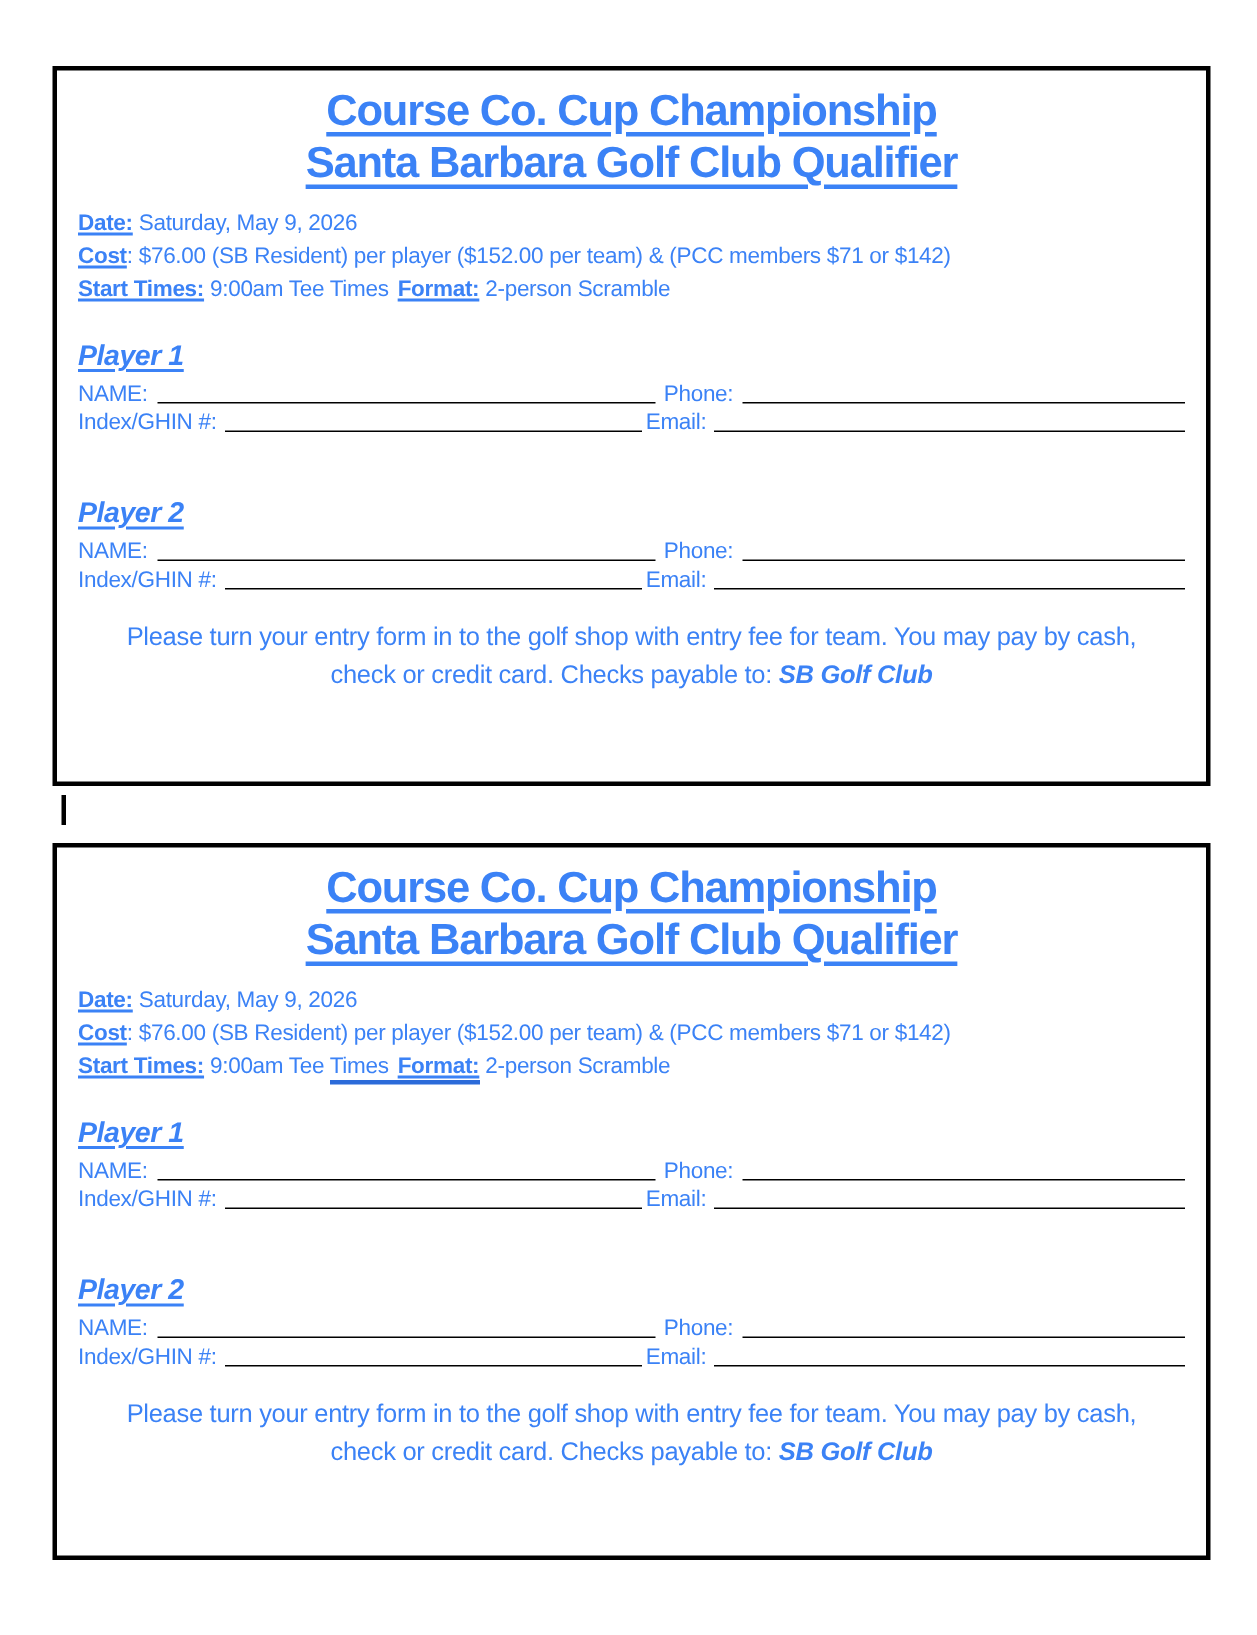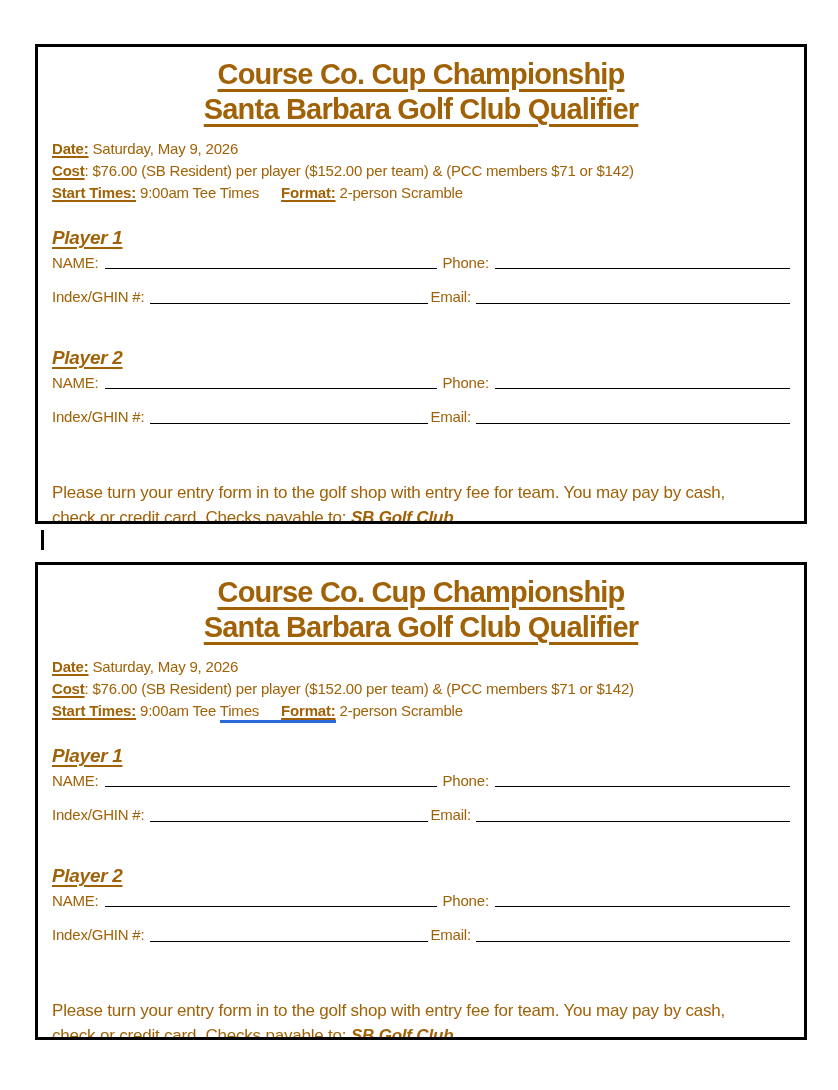--- a/index.html
+++ b/index.html
@@ -1,53 +1,53 @@
 <!DOCTYPE html>
 <html><head>
 <meta charset="utf-8">
 <style>
   html,body{margin:0;padding:0;background:#ffffff;}
   .page{
     position:relative;width:838px;height:1090px;background:#ffffff;
-    font-family:"Liberation Sans", sans-serif;color:#a16207;overflow:hidden;
+    font-family:"Liberation Sans", sans-serif;color:#3b82f6;overflow:hidden;
   }
   .form{
     position:absolute;left:35px;width:772px;box-sizing:border-box;
     border:3px solid #000;background:#fff;padding:0 14px;overflow:hidden;
   }
   .form.f0{top:44px;height:480px;}
   .form.f1{top:562px;height:478px;}
   .title{
     text-align:center;font-weight:bold;font-size:29px;line-height:35px;
     letter-spacing:-0.8px;
   }
   .title1{margin-top:10px;}
   .title2{}
   .title .u-text{text-decoration:underline;text-decoration-thickness:2.5px;text-underline-offset:5px;}
   .meta{text-align:left;font-size:15px;line-height:22px;letter-spacing:-0.2px;}
   .meta-date{margin-top:11px;}
   .bold-u{font-weight:bold;text-decoration:underline;text-decoration-thickness:1.5px;text-underline-offset:2px;}
-  .fmt{margin-left:22px;}
+  .fmt{margin-left:6px;}
   .grammar-flag{padding-bottom:1px;}
   .grammar-flagged{border-bottom:3px solid #2b6bd9;}
   .player-heading{
     display:inline-block;font-size:19px;font-weight:bold;font-style:italic;
     text-decoration:underline;text-decoration-thickness:2px;text-underline-offset:3px;
     margin-top:22px;line-height:23px;letter-spacing:-0.3px;
   }
   .ph2{margin-top:40px;}
   .field-row{display:flex;align-items:flex-end;font-size:15px;line-height:19px;letter-spacing:-0.2px;}
   .row1{margin-top:4px;align-items:center;}
-  .row2{margin-top:15px;}
+  .row2{align-items:center;}
   .fill{border-bottom:1.5px solid #000;height:15px;box-sizing:border-box;}
   .fill-name{width:332px;margin:0 6px 2px 6px;}
   .fill-phone{flex:1;margin:0 0 2px 6px;}
   .fill-ghin{width:278px;margin:0 2px 2px 6px;}
   .fill-email{flex:1;margin:0 0 2px 5px;}
-  .footer{text-align:left;font-size:17px;line-height:25px;margin-top:54px;letter-spacing:-0.2px;}
+  .footer{text-align:center;font-size:17px;line-height:25px;margin-top:16px;letter-spacing:-0.2px;}
   .payee{font-weight:bold;font-style:italic;}
   .caret{position:absolute;left:41px;top:530px;width:2.5px;height:20px;background:#000;}
 </style>
 </head>
 <body>
 
 <div class="page">
   <div id="forms-mount">
       <section class="form f0">
     <div class="title title1"><span class="u-text">Course Co. Cup Championship</span></div>

